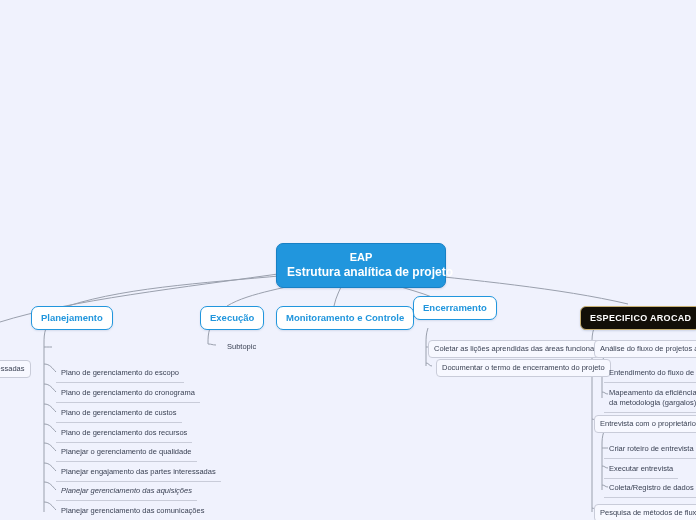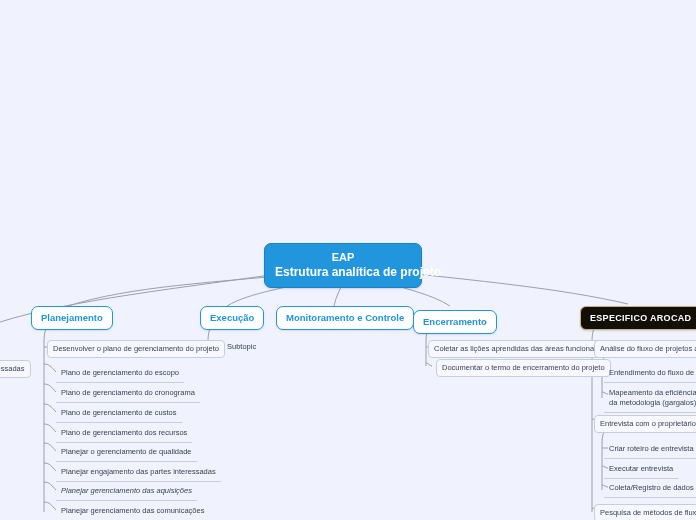--- a/index.html
+++ b/index.html
@@ -159,32 +159,29 @@
       <path d="M604,431 C 602,437 602,441 602,445"></path>
       <path d="M602,445 L602,490"></path>
       <path d="M602,448 C 605,448 605,448 608,448"></path>
       <path d="M602,466 C 605,466 605,468 608,468"></path>
       <path d="M602,485 C 605,485 605,487 608,487"></path>
 
       <path d="M10,372 C 14,372 16,374 20,378"></path>
     </g>
   </svg>
 
-  <div class="node n-root" style="left:264px; top:243px; width:158px;">
+  <div class="node n-root" style="left:276px; top:243px; width:170px;">
     <span class="l1">EAP</span>
     <span class="l2">Estrutura analítica de projeto</span>
   </div>
 
   <div class="node n-branch" style="left:31px; top:306px;">
     <span>Planejamento</span>
   </div>
 
-  <div class="node n-box" style="left:47px; top:340px;">
-    <span>Desenvolver o plano de gerenciamento do projeto</span>
-  </div>
   <div class="node n-line" style="left:56px; top:365px;">
     <span>Plano de gerenciamento do escopo</span>
   </div>
   <div class="node n-line" style="left:56px; top:385px;text-align:right;">
     <span>Plano de gerenciamento do cronograma</span>
   </div>
   <div class="node n-line" style="left:56px; top:405px;">
     <span>Plano de gerenciamento de custos</span>
   </div>
   <div class="node n-line" style="left:56px; top:425px;">
@@ -211,21 +208,21 @@
     <span>Execução</span>
   </div>
   <div class="node" style="left:222px; top:339px; color:#3b4254; font-size:7.5px; line-height:10px; padding:3px 5px;">
     <span>Subtopic</span>
   </div>
 
   <div class="node n-branch" style="left:276px; top:306px;">
     <span>Monitoramento e Controle</span>
   </div>
 
-  <div class="node n-branch" style="left:413px; top:310px;">
+  <div class="node n-branch" style="left:413px; top:296px;">
     <span>Encerramento</span>
   </div>
   <div class="node n-box" style="left:428px; top:340px;">
     <span>Coletar as lições aprendidas das áreas funcionais</span>
   </div>
   <div class="node n-box" style="left:436px; top:359px;">
     <span>Documentar o termo de encerramento do projeto</span>
   </div>
 
   <div class="node n-dark" style="left:580px; top:306px;">

